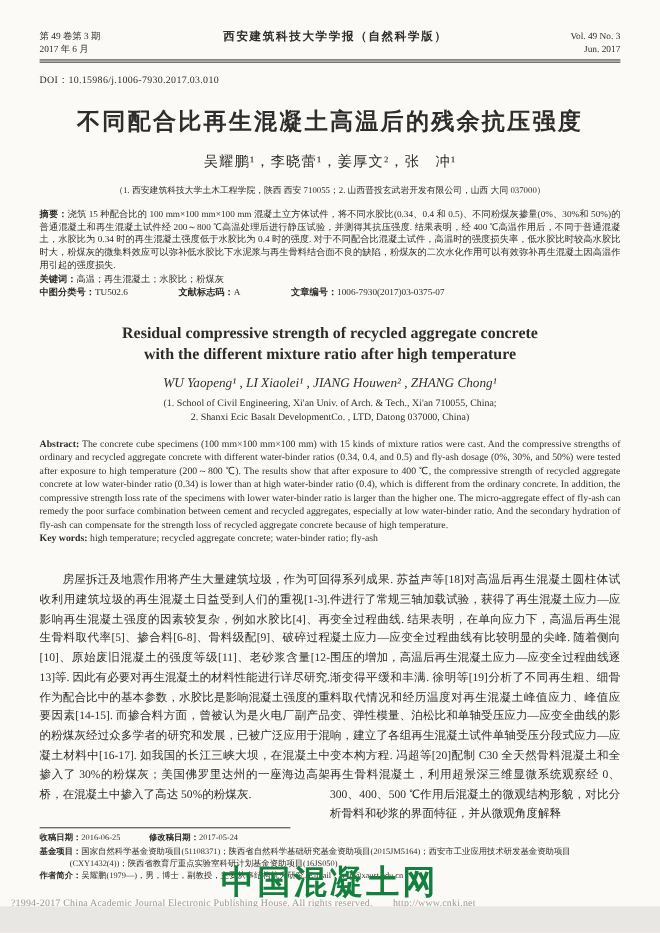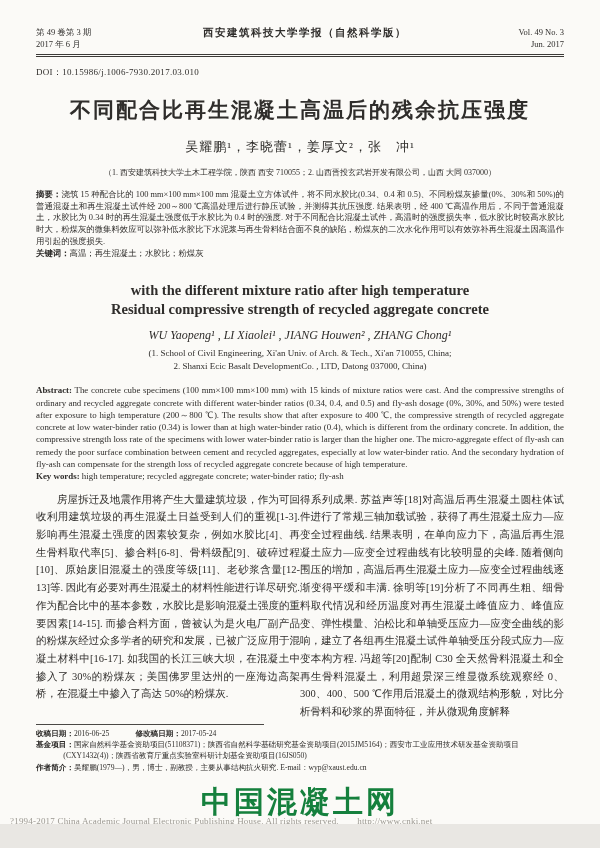--- a/index.html
+++ b/index.html
@@ -27,21 +27,21 @@
   .abstract-cn { margin-top:11px; font-size:8.4px; line-height:11.7px; text-align:justify; }
   .kw-row { font-size:8.4px; line-height:11.7px; }
   .meta-row { display:flex; font-size:8.4px; line-height:11.7px; margin-top:1px; }
   .meta-group { margin-right:46px; white-space:nowrap; }
   
   .en-title { margin-top:22px; text-align:center; font-weight:bold; font-size:14.5px; line-height:19px; }
   .en-authors { margin-top:9px; text-align:center; font-style:italic; font-size:12px; }
   .en-affil { margin-top:4px; text-align:center; font-size:9px; line-height:13px; }
   .en-abstract { margin-top:11px; font-size:8.9px; line-height:12.3px; text-align:justify; }
   
-  .body-cols { display:flex; margin-top:8px; font-size:10.5px; line-height:17.7px; text-align:justify; }
+  .body-cols { display:flex; margin-top:24px; font-size:10.5px; line-height:17.7px; text-align:justify; }
   .col { flex:1; min-width:0; }
   .p-indent { text-indent:2em; }
   
   .fn-rule { width:228px; border-top:1px solid #4a4845; margin-top:3px; }
   .footnote { margin-top:3px; font-size:7.6px; line-height:11.3px; }
   .fn-hang { padding-left:3.6em; text-indent:-3.6em; }
   .fn-sep { display:inline-block; width:26px; }
   
   .watermark { position:absolute; left:0; right:0; top:782px; text-align:center; font-size:30px; letter-spacing:3px; font-weight:600; }
   .copyright { position:absolute; left:10px; top:815px; font-size:9px; letter-spacing:.2px; }
@@ -70,24 +70,29 @@
   <div class="doi">DOI：10.15986/j.1006-7930.2017.03.010</div>
 
   <h1 class="title-cn">不同配合比再生混凝土高温后的残余抗压强度</h1>
   <div class="authors-cn">吴耀鹏¹，李晓蕾¹，姜厚文²，张　冲¹</div>
   <div class="affil-cn">（1. 西安建筑科技大学土木工程学院，陕西 西安 710055；2. 山西晋投玄武岩开发有限公司，山西 大同 037000）</div>
 
   <p class="abstract-cn"><span class="b">摘要：</span><span>浇筑 15 种配合比的 100 mm×100 mm×100 mm 混凝土立方体试件，将不同水胶比(0.34、0.4 和 0.5)、不同粉煤灰掺量(0%、30%和 50%)的普通混凝土和再生混凝土试件经 200～800 ℃高温处理后进行静压试验，并测得其抗压强度. 结果表明，经 400 ℃高温作用后，不同于普通混凝土，水胶比为 0.34 时的再生混凝土强度低于水胶比为 0.4 时的强度. 对于不同配合比混凝土试件，高温时的强度损失率，低水胶比时较高水胶比时大，粉煤灰的微集料效应可以弥补低水胶比下水泥浆与再生骨料结合面不良的缺陷，粉煤灰的二次水化作用可以有效弥补再生混凝土因高温作用引起的强度损失.</span></p>
 
   <div class="kw-row"><span class="b">关键词：</span><span>高温；再生混凝土；水胶比；粉煤灰</span></div>
 
+  <div class="meta-row">
+    <span class="meta-group"><span class="b">中图分类号：</span><span>TU502.6</span></span>
+    <span class="meta-group"><span class="b">文献标志码：</span><span>A</span></span>
+    <span class="meta-group"><span class="b">文章编号：</span><span>1006-7930(2017)03-0375-07</span></span>
+  </div>
 
   <div class="en-title">
+    <div>Residual compressive strength of recycled aggregate concrete</div>
     <div>with the different mixture ratio after high temperature</div>
-    <div>Residual compressive strength of recycled aggregate concrete</div>
   </div>
   <div class="en-authors">WU Yaopeng¹ , LI Xiaolei¹ , JIANG Houwen² , ZHANG Chong¹</div>
   <div class="en-affil">
     <div>(1. School of Civil Engineering, Xi'an Univ. of Arch. &amp; Tech., Xi'an 710055, China;</div>
     <div>2. Shanxi Ecic Basalt DevelopmentCo. , LTD, Datong 037000, China)</div>
   </div>
 
   <p class="en-abstract"><span class="b">Abstract:</span> <span>The concrete cube specimens (100 mm×100 mm×100 mm) with 15 kinds of mixture ratios were cast. And the compressive strengths of ordinary and recycled aggregate concrete with different water-binder ratios (0.34, 0.4, and 0.5) and fly-ash dosage (0%, 30%, and 50%) were tested after exposure to high temperature (200～800 ℃). The results show that after exposure to 400 ℃, the compressive strength of recycled aggregate concrete at low water-binder ratio (0.34) is lower than at high water-binder ratio (0.4), which is different from the ordinary concrete. In addition, the compressive strength loss rate of the specimens with lower water-binder ratio is larger than the higher one. The micro-aggregate effect of fly-ash can remedy the poor surface combination between cement and recycled aggregates, especially at low water-binder ratio. And the secondary hydration of fly-ash can compensate for the strength loss of recycled aggregate concrete because of high temperature.</span></p>
   <div class="en-abstract" style="margin-top:0;"><span class="b">Key words:</span> <span>high temperature; recycled aggregate concrete; water-binder ratio; fly-ash</span></div>
 

